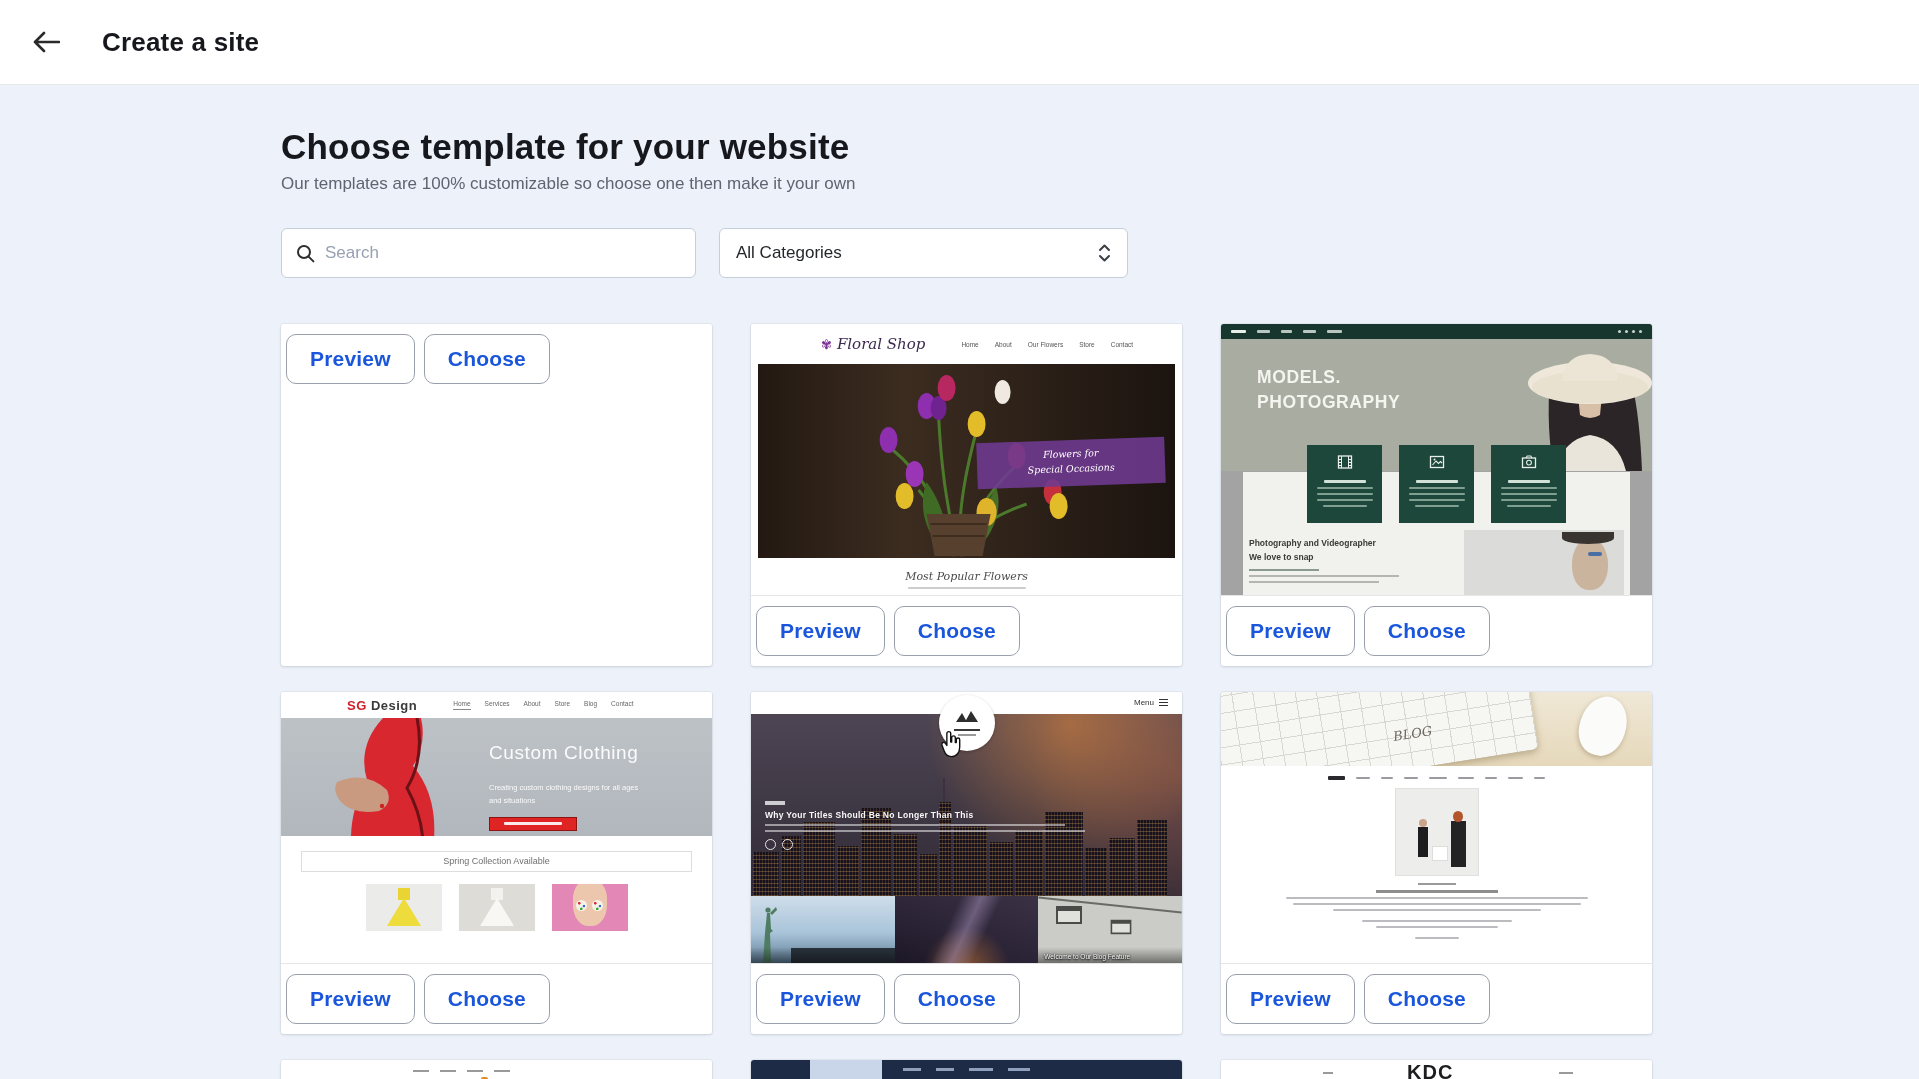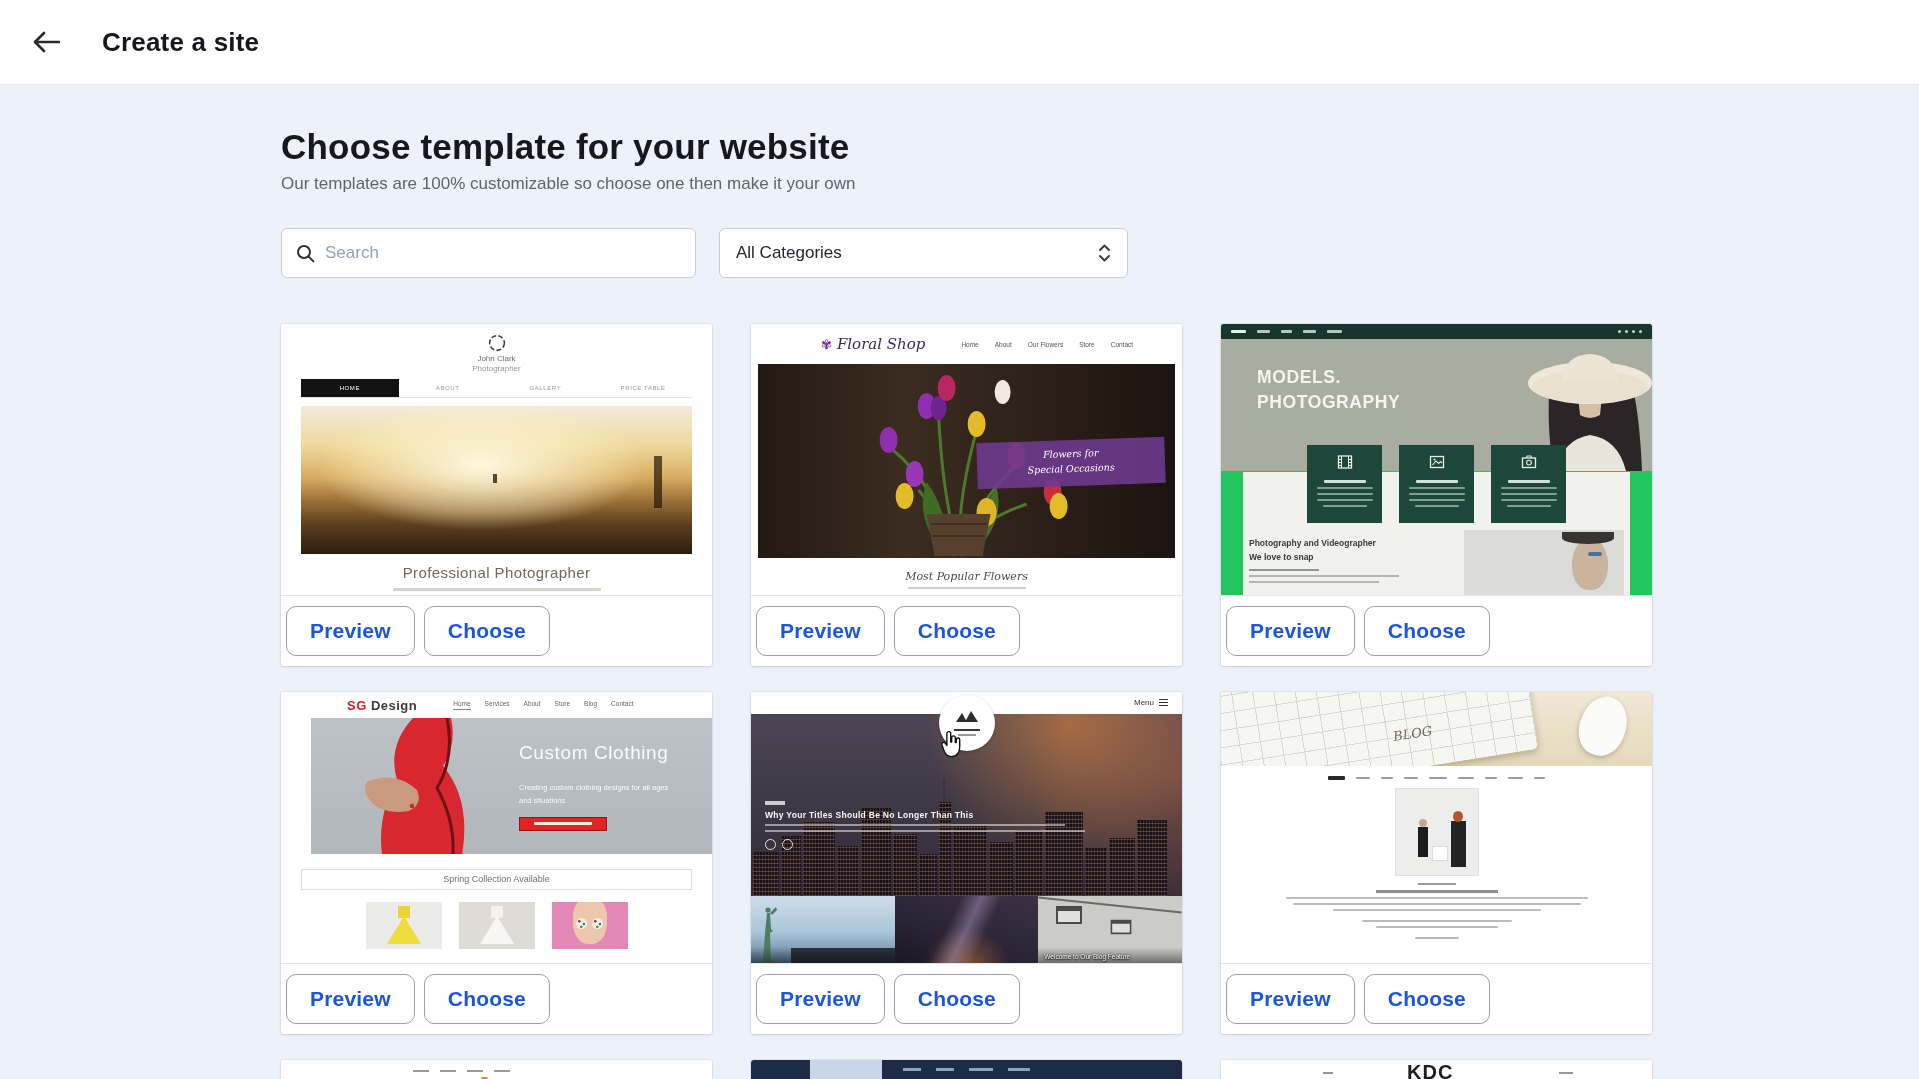--- a/index.html
+++ b/index.html
@@ -51,21 +51,21 @@
   .t2-brand{font-family:"DejaVu Serif",serif;font-style:italic;font-size:15px;color:#3d2a50;}
   .t2-nav{display:flex;gap:16px;margin-left:36px;}
   .t2-nav span{font-size:6.5px;color:#555;}
   .t2-hero{position:relative;margin:0 7px;height:194px;background:linear-gradient(90deg,#231912,#3c2c20 35%,#2a1f17 70%,#1c1410);}
   .t2-banner{position:absolute;right:10px;top:76px;width:188px;height:46px;background:rgba(112,58,146,.88);transform:rotate(-2deg);color:#fff;text-align:center;font-family:"DejaVu Serif",serif;font-style:italic;font-size:9.5px;line-height:1.55;padding-top:7px;z-index:2;}
   .t2-foot{height:38px;text-align:center;padding-top:12px;background:#fff;}
   .t2-foot-title{font-family:"DejaVu Serif",serif;font-style:italic;font-size:11px;color:#4a4a4a;}
   .t2-foot .bar{width:118px;height:2px;margin:4px auto 0;background:#cccccc;}
 
   
-  .t3{background:#22c55e;}
+  .t3{background:#a3a3a3;}
   .t3-nav{height:15px;background:#17372e;display:flex;align-items:center;padding:0 10px;gap:11px;}
   .t3-nav i{display:block;height:3px;background:#b9c7c0;border-radius:1px;}
   .t3-nav .on{box-shadow:0 5px 0 -2px #fff;background:#e9efe9;}
   .t3-icons{margin-left:auto;display:flex;gap:4px;}
   .t3-icons i{width:3px;height:3px;background:#c8d4cd;border-radius:50%;display:block;}
   .t3-hero{position:relative;height:132px;background:#a9ada1;}
   .t3-hero h3{position:absolute;left:36px;top:26px;color:#f5f5ef;font-size:17.5px;line-height:1.4;font-weight:700;letter-spacing:.6px;}
   .t3-woman{position:absolute;right:0;top:0;}
   .t3-panel{position:absolute;left:22px;right:22px;top:148px;bottom:0;background:#f1f1ee;}
   .t3-cards{position:absolute;top:121px;left:0;right:0;display:flex;justify-content:center;gap:17px;z-index:2;}
@@ -81,21 +81,21 @@
   .t3-face .hairline{position:absolute;right:10px;top:2px;width:52px;height:12px;background:#3a3430;border-radius:0 0 50% 50%;}
   .t3-face .shadow1{position:absolute;right:22px;top:22px;width:14px;height:4px;background:#4a6fa5;border-radius:2px;}
 
   
   .t4-head{height:26px;display:flex;align-items:center;padding-left:66px;background:#fff;}
   .t4-brand{font-size:13px;font-weight:700;letter-spacing:.5px;color:#3a3a3a;}
   .t4-brand b{color:#cf2127;font-weight:700;}
   .t4-nav{display:flex;gap:14px;margin-left:36px;}
   .t4-nav span{font-size:6.5px;color:#666;}
   .t4-nav span:first-child{border-bottom:1px solid #888;padding-bottom:2px;}
-  .t4-hero{position:relative;height:136px;background:linear-gradient(180deg,#bdc2c7,#b1b7bc);overflow:hidden;margin-left:30px;}
+  .t4-hero{position:relative;height:118px;background:linear-gradient(180deg,#bdc2c7,#b1b7bc);overflow:hidden;}
   .t4-dress{position:absolute;left:6px;top:0;}
   .t4-htext{position:absolute;left:208px;top:24px;}
   .t4-htitle{font-size:19px;color:#fbfbfb;font-weight:400;letter-spacing:.6px;}
   .t4-hsub{margin-top:18px;font-size:7.5px;line-height:1.7;color:rgba(255,255,255,.93);}
   .t4-btn{margin-top:9px;width:88px;height:14px;background:#e02424;border:1px solid #8e1414;display:flex;align-items:center;justify-content:center;}
   .t4-btn i{display:block;width:58px;height:3px;background:rgba(255,255,255,.9);border-radius:1px;}
   .t4-ribbon{margin:15px 20px 0;height:21px;border:1px solid #ddd;text-align:center;line-height:19px;font-size:9px;color:#6f6f6f;}
   .t4-prods{display:flex;justify-content:center;gap:17px;margin-top:12px;}
   .t4-p{width:76px;}
   .t4-pimg{height:47px;position:relative;overflow:hidden;}
@@ -214,39 +214,20 @@
         <svg width="13" height="22" viewBox="0 0 13 22">
             <path d="M2 8 L6.5 3.5 L11 8" fill="none" stroke="#3a3f46" stroke-width="2" stroke-linecap="round" stroke-linejoin="round"></path>
             <path d="M2 14 L6.5 18.5 L11 14" fill="none" stroke="#3a3f46" stroke-width="2" stroke-linecap="round" stroke-linejoin="round"></path>
           </svg>
       </div>
     </div>
 
     <div class="grid">
 
       <div class="card">
-        <div class="preview t1">
-          <div class="t1-logo">
-            <svg width="18" height="18" viewBox="0 0 20 20">
-                <circle cx="10" cy="10" r="8.2" fill="none" stroke="#3a3a3a" stroke-width="1.7" stroke-dasharray="5.4 2.6"></circle>
-              </svg>
-          </div>
-          <div class="t1-name">John Clark</div>
-          <div class="t1-role">Photographer</div>
-          <div class="t1-nav">
-            <span class="active">HOME</span>
-            <span>ABOUT</span>
-            <span>GALLERY</span>
-            <span>PRICE TABLE</span>
-          </div>
-          <div class="t1-hero"></div>
-          <div class="t1-title">Professional Photographer</div>
-          <div class="t1-sub bar"></div>
-
-        </div>
         <div class="card-footer">
           <button class="btn">Preview</button>
           <button class="btn">Choose</button>
         </div>
       </div>
 
       <div class="card">
         <div class="preview">
           <div class="t2-head">
             <span class="t2-flower">✾</span>

